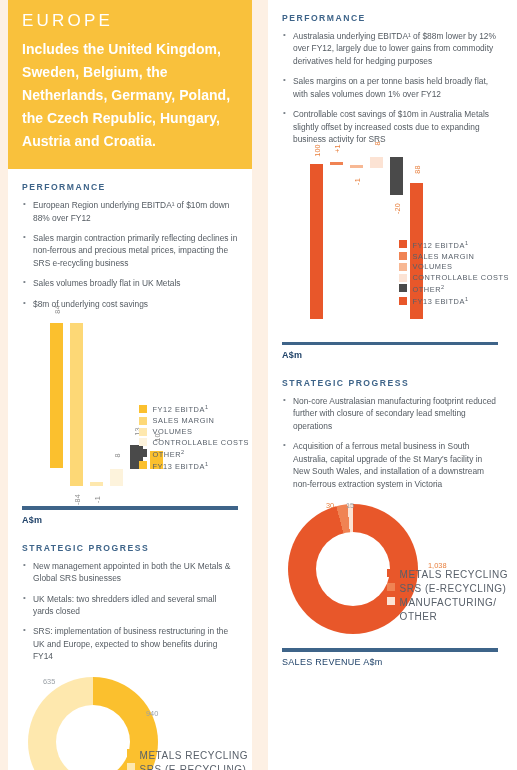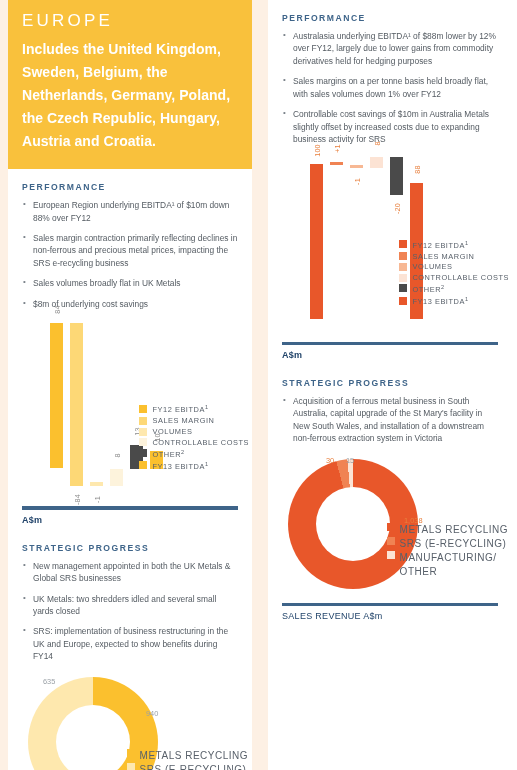--- a/index.html
+++ b/index.html
@@ -256,28 +256,29 @@
             <span class="ltxt">FY13 EBITDA<sup>1</sup></span>
           </div>
         </div>
     </div>
 
     <div class="rule"></div>
     <div class="axis-cap">A$m</div>
 
     <div class="sec-head" style="margin-top:18px;">STRATEGIC PROGRESS</div>
     <ul class="bullets">
+      <li>Non-core Australasian manufacturing footprint reduced further with closure of secondary lead smelting operations</li>
       <li>Acquisition of a ferrous metal business in South Australia, capital upgrade of the St Mary's facility in New South Wales, and installation of a downstream non-ferrous extraction system in Victoria</li>
     </ul>
 
     <div class="donut-wrap">
       <div class="donut" id="au-donut" style="background: conic-gradient(rgb(232, 87, 42) 0deg, rgb(232, 87, 42) 345.04deg, rgb(240, 131, 83) 345.04deg, rgb(240, 131, 83) 355.01deg, rgb(252, 227, 212) 355.01deg, rgb(252, 227, 212) 360deg);">
         <div class="hole"></div>
       </div>
-      <div class="dlabel" id="au-dl0" style="left: 136px; top: 63px; color: rgb(232, 128, 63);">1,038</div>
+      <div class="dlabel" id="au-dl0" style="left: 160px; top: 63px; color: rgb(232, 128, 63);">1,038</div>
       <div class="dlabel" id="au-dl1" style="left: 58px; top: 3px; color: rgb(232, 128, 63);">30</div>
       <div class="dlabel" id="au-dl2" style="left: 78px; top: 3px; color: rgb(154, 160, 166);">15</div>
       <div class="donut-legend" id="au-dlegend" style="top:70px;">
           <div class="lrow">
             <span class="sw" style="background: rgb(232, 87, 42);"></span>
             <span class="ltxt">METALS RECYCLING</span>
           </div>
           <div class="lrow">
             <span class="sw" style="background: rgb(240, 131, 83);"></span>
             <span class="ltxt">SRS (E-RECYCLING)</span>

